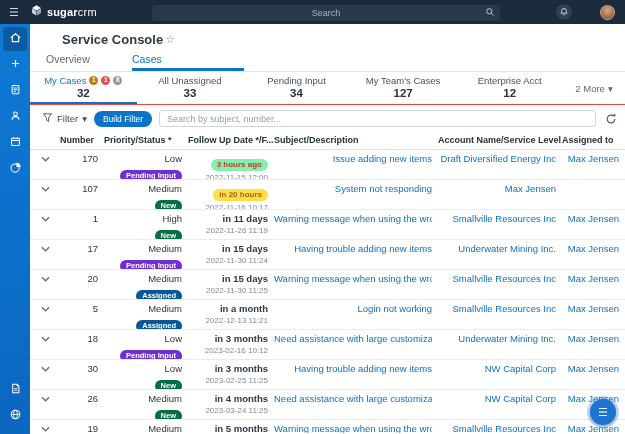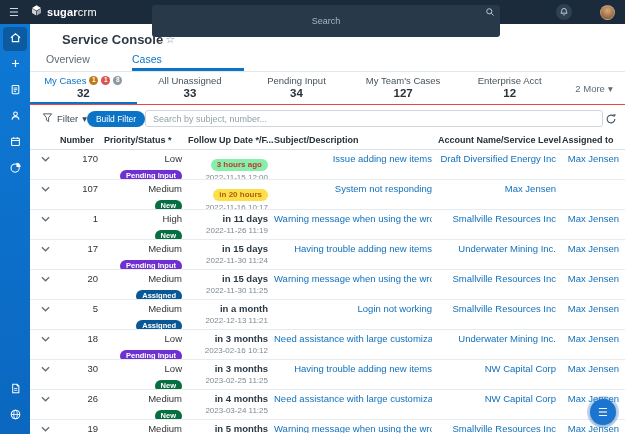--- a/index.html
+++ b/index.html
@@ -6,21 +6,21 @@
   html,body { width:625px; height:434px; overflow:hidden; }
   body { font-family:"Liberation Sans", sans-serif; background:#fff; }
   .app { position:relative; width:625px; height:434px; overflow:hidden; background:#fff; }
 
   
   .topbar { position:absolute; top:0; left:0; width:625px; height:24px; background:#1b2b3b; display:flex; align-items:center; z-index:6; }
   .menu-btn { color:#cfd9e0; font-size:11px; margin-left:9px; line-height:1; cursor:pointer; }
   .logo { display:flex; align-items:center; gap:4px; margin-left:11px; cursor:pointer; }
   .logo-text { color:#fff; font-size:11px; letter-spacing:.2px; }
   .logo-text .bold { font-weight:700; }
-  .searchbar { position:absolute; left:152px; top:5px; width:348px; height:32px; background:#28394a; border-radius:3px; display:flex; align-items:center; justify-content:center; color:#a7b6c2; font-size:9px; cursor:text; }
+  .searchbar { position:absolute; left:152px; top:5px; width:348px; height:16px; background:#28394a; border-radius:3px; display:flex; align-items:center; justify-content:center; color:#a7b6c2; font-size:9px; cursor:text; }
   .searchbar .mag { position:absolute; right:5px; top:2px; }
   .topbar-right { position:absolute; right:10px; top:4px; display:flex; align-items:center; gap:28px; }
   .bell-btn { width:16px; height:16px; border-radius:50%; background:#2e4152; display:flex; align-items:center; justify-content:center; cursor:pointer; }
   .avatar { width:15px; height:15px; border-radius:50%; background:radial-gradient(circle at 50% 35%, #d9a97a 0%, #a8764c 55%, #5f4630 100%); border:1px solid rgba(255,255,255,.3); cursor:pointer; }
 
   
   .sidebar { position:absolute; left:0; top:24px; width:30px; height:410px; background:linear-gradient(180deg,#0e79d5 0%, #0b67c0 100%); display:flex; flex-direction:column; align-items:center; padding:3px 0 4px; z-index:5; }
   .side-btn { width:24px; height:24px; display:flex; align-items:center; justify-content:center; border-radius:4px; margin-bottom:2px; cursor:pointer; flex:none; }
   .side-btn.active { background:rgba(8,38,66,.35); }
   .side-spacer { flex:1; }
@@ -40,21 +40,21 @@
   .subtabs { flex:1; display:flex; }
   .subtab { flex:1; display:flex; flex-direction:column; align-items:center; justify-content:center; gap:1px; border-bottom:2px solid transparent; cursor:pointer; }
   .subtab.active { border-bottom-color:#0c74c7; }
   .st-label-row { display:flex; align-items:center; gap:3px; }
   .st-label { font-size:9.5px; color:#45535d; white-space:nowrap; }
   .subtab.active .st-label { color:#0c74c7; }
   .mini-badge { min-width:9px; height:9px; border-radius:5px; color:#fff; font-size:6.5px; font-weight:700; display:flex; align-items:center; justify-content:center; padding:0 2px; line-height:1; }
   .st-count { font-size:11.5px; font-weight:700; color:#28333c; }
   .more-tab { width:62px; display:flex; align-items:center; justify-content:center; gap:3px; font-size:9.5px; color:#5c6b75; cursor:pointer; }
 
-  .filterbar { display:flex; align-items:center; padding:5px 8px 5px 12px; }
+  .filterbar { display:flex; align-items:center; padding:5px 8px 5px 12px; gap:7px; }
   .filter-dd { display:flex; align-items:center; gap:4px; font-size:9.5px; color:#3c4a54; cursor:pointer; white-space:nowrap; }
   .build-filter { background:#0c74c7; color:#fff; border:none; border-radius:9px; font-size:8.5px; padding:3px 9px; font-family:inherit; cursor:pointer; white-space:nowrap; }
   .case-search { flex:1; height:17px; border:1px solid #ccd6dc; border-radius:3px; font-size:9px; padding:0 7px; color:#333; font-family:inherit; }
   .case-search::placeholder { color:#92a0aa; }
   .refresh-btn { margin-left:2px; display:flex; cursor:pointer; }
 
   
   .grid { display:grid; grid-template-columns:24px 44px 84px 86px 164px 124px 1fr; padding-left:6px; }
   .thead { border-bottom:1px solid #d9e1e6; }
   .thead .th { font-size:9px; font-weight:700; color:#24313a; padding:3px 4px 4px 0; white-space:nowrap; overflow:hidden; }

